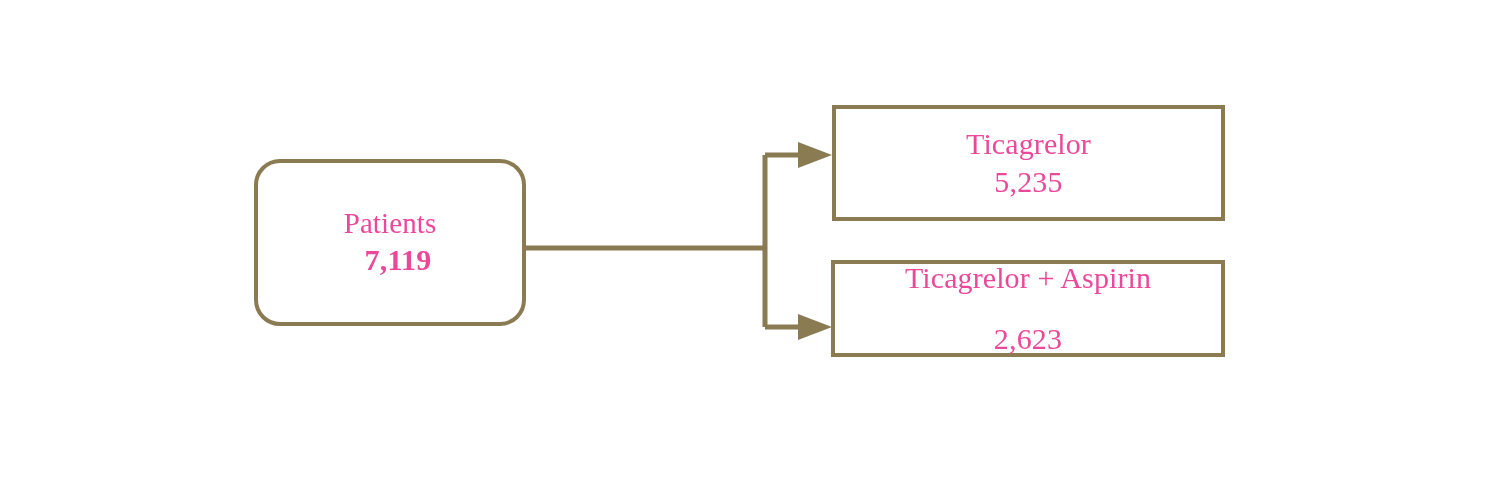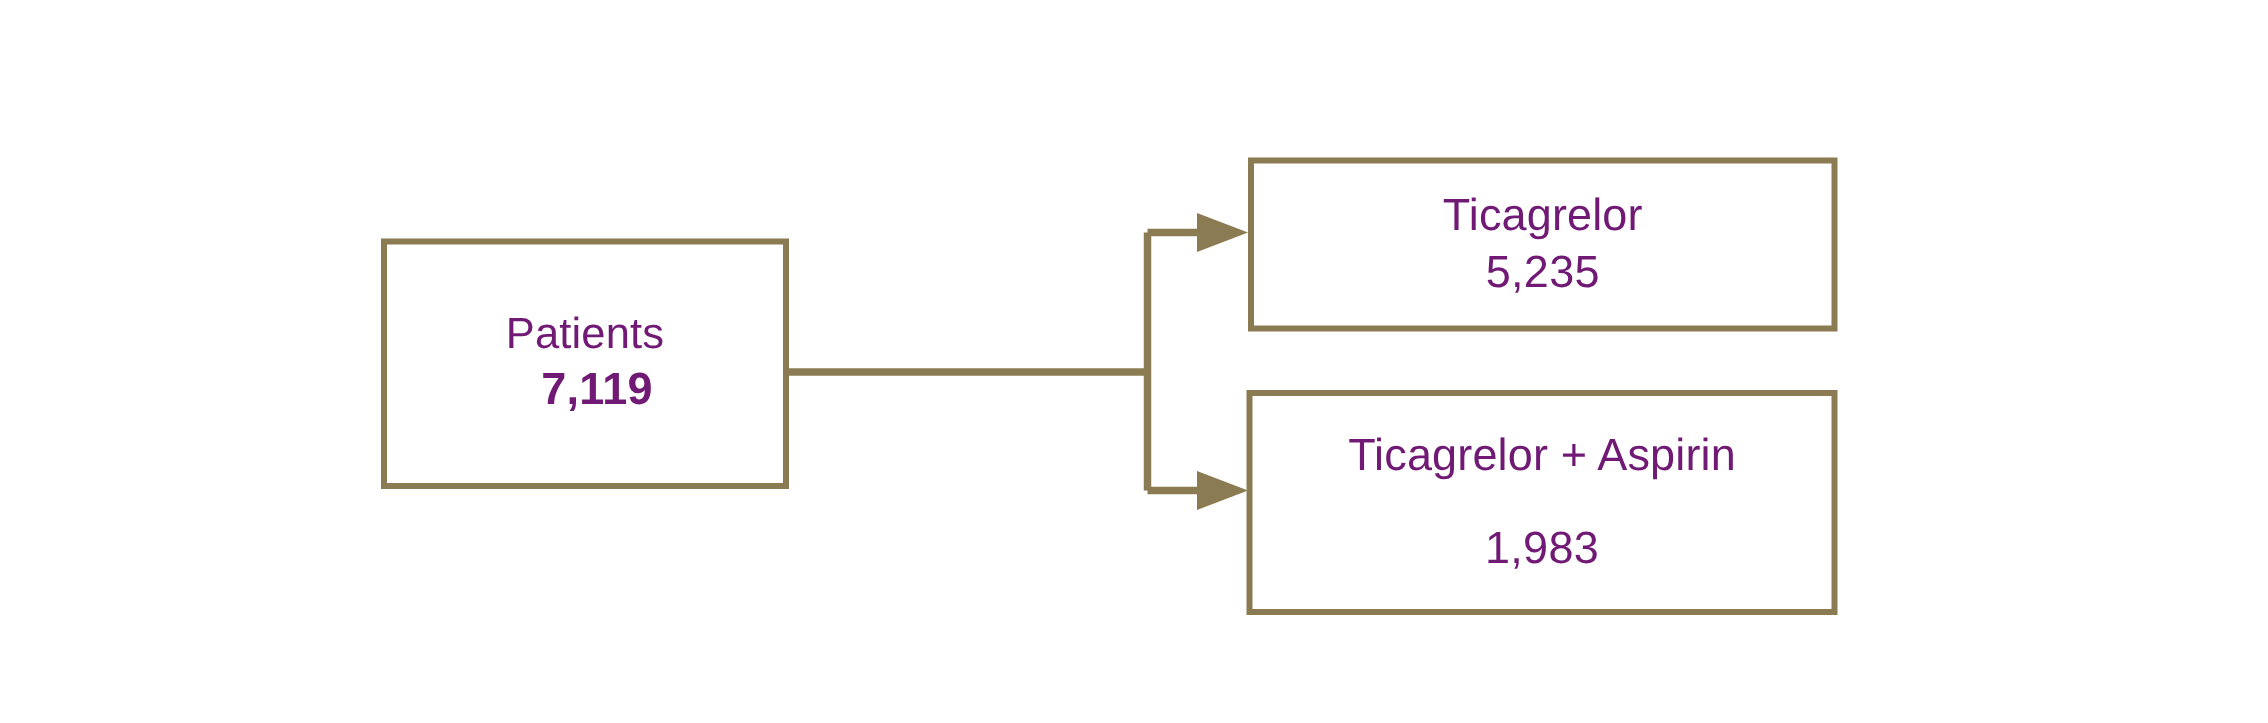--- a/index.html
+++ b/index.html
@@ -29,21 +29,22 @@
   .node-box {
     position: absolute;
     box-sizing: border-box;
     background: #ffffff;
     border-style: solid;
     display: flex;
     flex-direction: column;
     align-items: center;
     justify-content: center;
     text-align: center;
-    color: #701a75;
+    color: #ec4899;
+    font-family: Liberation Serif, serif;
   }
   .node-line {
     display: block;
     line-height: 1.14;
     white-space: nowrap;
     font-stretch: condensed;
   }
   
   #node-source {
     left: 254px;
@@ -70,21 +71,21 @@
     top: 105px;
     width: 393px;
     height: 116px;
     border-width: 4px;
   }
   
   #node-arm-ticagrelor-aspirin {
     left: 831px;
     top: 260px;
     width: 394px;
-    height: 150px;
+    height: 97px;
     border-width: 4px;
     gap: 24px;
   }
   .arm-box .label-text {
     font-size: 30px;
     font-weight: 400;
     letter-spacing: 0.1px;
   }
   .arm-box .value-text {
     font-size: 30px;
@@ -104,28 +105,28 @@
 
     <path d="M 765 155 L 765 327" fill="none" stroke="#8A7B52" stroke-width="5"></path>
 
     <path d="M 765 155 L 800 155" fill="none" stroke="#8A7B52" stroke-width="5"></path>
     <polygon points="798,142 832,155 798,168" fill="#8A7B52"></polygon>
 
     <path d="M 765 327 L 800 327" fill="none" stroke="#8A7B52" stroke-width="5"></path>
     <polygon points="798,314 832,327 798,340" fill="#8A7B52"></polygon>
   </svg>
 
-  <div id="node-source" class="node-box source-box" style="border-color:#8A7B52;">
+  <div id="node-source" class="node-box source-box" style="border-color:#8A7B52;border-radius:26px;">
     <span class="node-line label-text">Patients</span>
     <span class="node-line value-text">7,119</span>
   </div>
 
   <div id="node-arm-ticagrelor" class="node-box arm-box" style="border-color:#8A7B52;">
     <span class="node-line label-text">Ticagrelor</span>
     <span class="node-line value-text">5,235</span>
   </div>
 
   <div id="node-arm-ticagrelor-aspirin" class="node-box arm-box" style="border-color:#8A7B52;">
     <span class="node-line label-text">Ticagrelor + Aspirin</span>
-    <span class="node-line value-text">1,983</span>
+    <span class="node-line value-text">2,623</span>
   </div>
 
 </div>
 
 </body></html>

